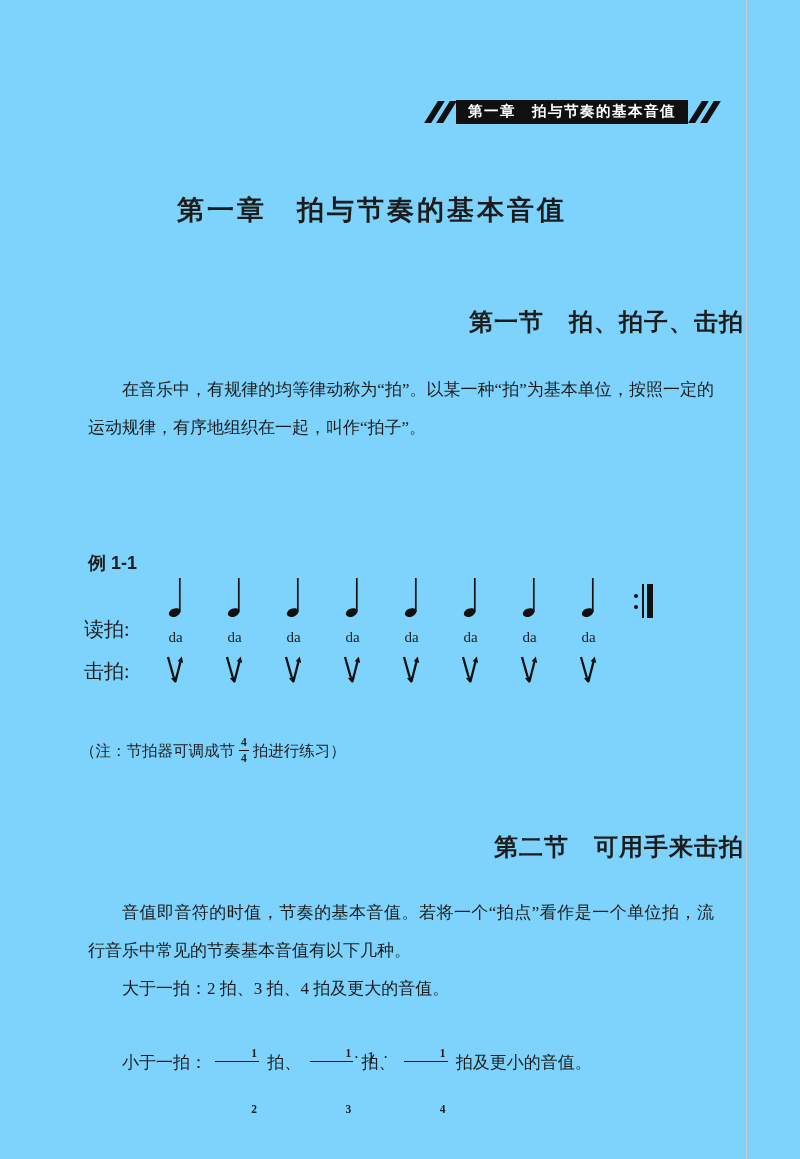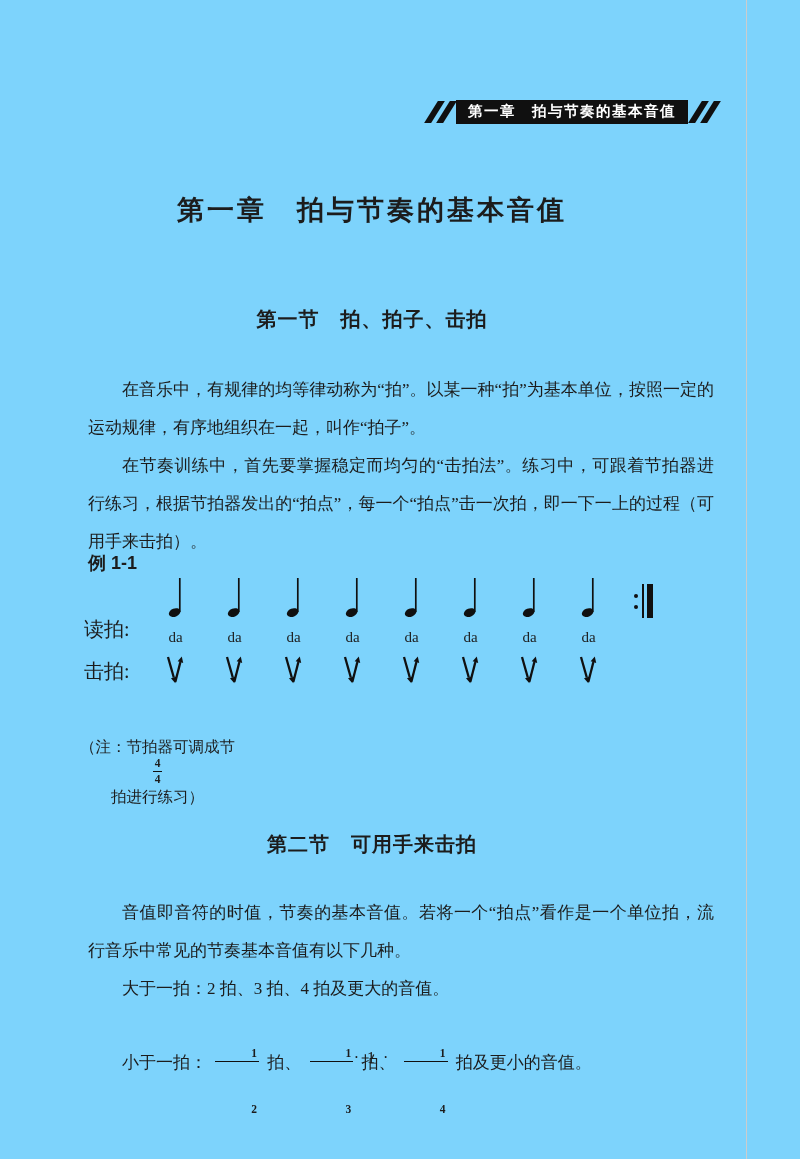--- a/index.html
+++ b/index.html
@@ -52,23 +52,23 @@
     width: 744px;
     text-align: center;
     font-family: "Liberation Sans", "DejaVu Sans", sans-serif;
     font-weight: 900;
     font-size: 27px;
     letter-spacing: 3px;
   }
   .section-title {
     position: absolute;
     left: 0; width: 744px;
-    text-align: center;
+    text-align: right;
     font-weight: bold;
-    font-size: 20px;
+    font-size: 24px;
     letter-spacing: 1px;
   }
   #section1-title { top: 306px; }
   #section2-title { top: 831px; }
   
   .body-block {
     position: absolute;
     left: 88px;
     width: 626px;
     font-size: 17px;
@@ -122,21 +122,20 @@
   .dot { width: 4px; height: 4px; border-radius: 50%; background: #101010; }
   .bar-thin  { width: 2px; background: #101010; margin-right: 3.5px; }
   .bar-thick { width: 6px; background: #101010; }
   
   .note-line {
     position: absolute;
     left: 80px; top: 737px;
     font-size: 15.5px;
     display: flex;
     align-items: center;
-    flex-direction: column;
   }
   
   .frac {
     display: inline-flex;
     flex-direction: column;
     align-items: center;
     font-weight: bold;
     font-size: 11.5px;
     line-height: 1.15;
     margin: 0 4px;
@@ -171,21 +170,20 @@
     <div class="stripe"></div>
     <div class="stripe"></div>
   </div>
 
   <h1 class="chapter-title" data-bind="chapter.title">第一章　拍与节奏的基本音值</h1>
 
   <h2 class="section-title" id="section1-title" data-bind="section1.title">第一节　拍、拍子、击拍</h2>
 
   <div class="body-block" id="block1">
     <p data-bind="section1.para1">在音乐中，有规律的均等律动称为“拍”。以某一种“拍”为基本单位，按照一定的运动规律，有序地组织在一起，叫作“拍子”。</p>
-    <p data-bind="section1.para2">在节奏训练中，首先要掌握稳定而均匀的“击拍法”。练习中，可跟着节拍器进行练习，根据节拍器发出的“拍点”，每一个“拍点”击一次拍，即一下一上的过程（可用手来击拍）。</p>
   </div>
 
   <div class="example-label" data-bind="example.label">例 1-1</div>
 
   <div class="notation">
 
     <div class="nrow notes-row">
       <div class="nlabel"></div>
 
       <div class="ncell">

